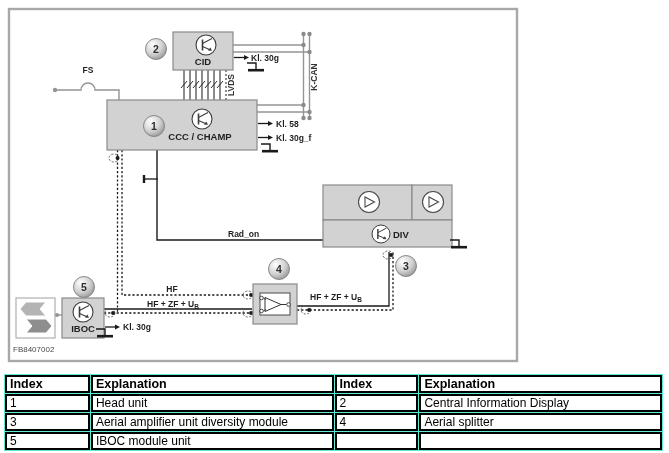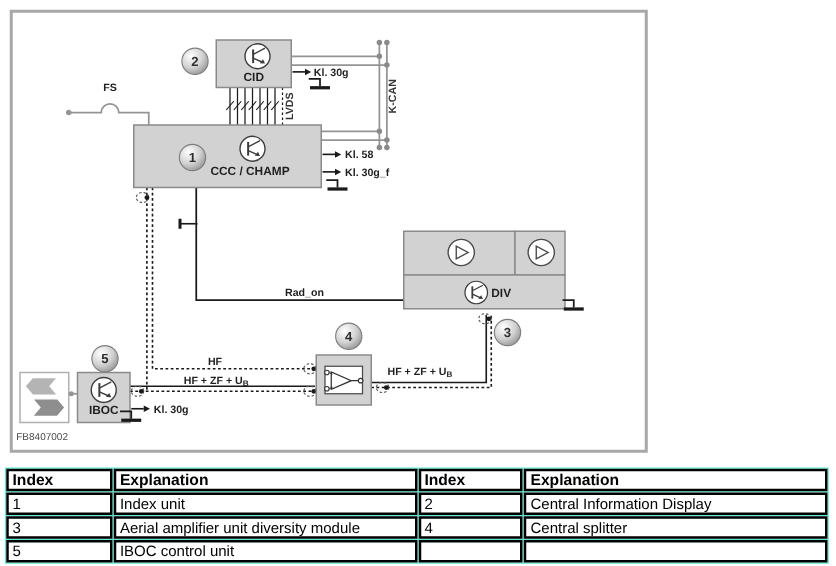--- a/index.html
+++ b/index.html
@@ -236,32 +236,32 @@
   </colgroup>
   <tbody>
         <tr>
     <th>Index</th>
     <th>Explanation</th>
     <th>Index</th>
     <th>Explanation</th>
   </tr>
   <tr>
     <td>1</td>
-    <td>Index unit</td>
+    <td>Head unit</td>
     <td>2</td>
     <td>Central Information Display</td>
   </tr>
   <tr>
     <td>3</td>
     <td>Aerial amplifier unit diversity module</td>
     <td>4</td>
-    <td>Central splitter</td>
+    <td>Aerial splitter</td>
   </tr>
   <tr>
     <td>5</td>
-    <td>IBOC control unit</td>
+    <td>IBOC module unit</td>
     <td></td>
     <td></td>
   </tr>
 </tbody>
     </table>
 
 </div>
 
 </body></html>

